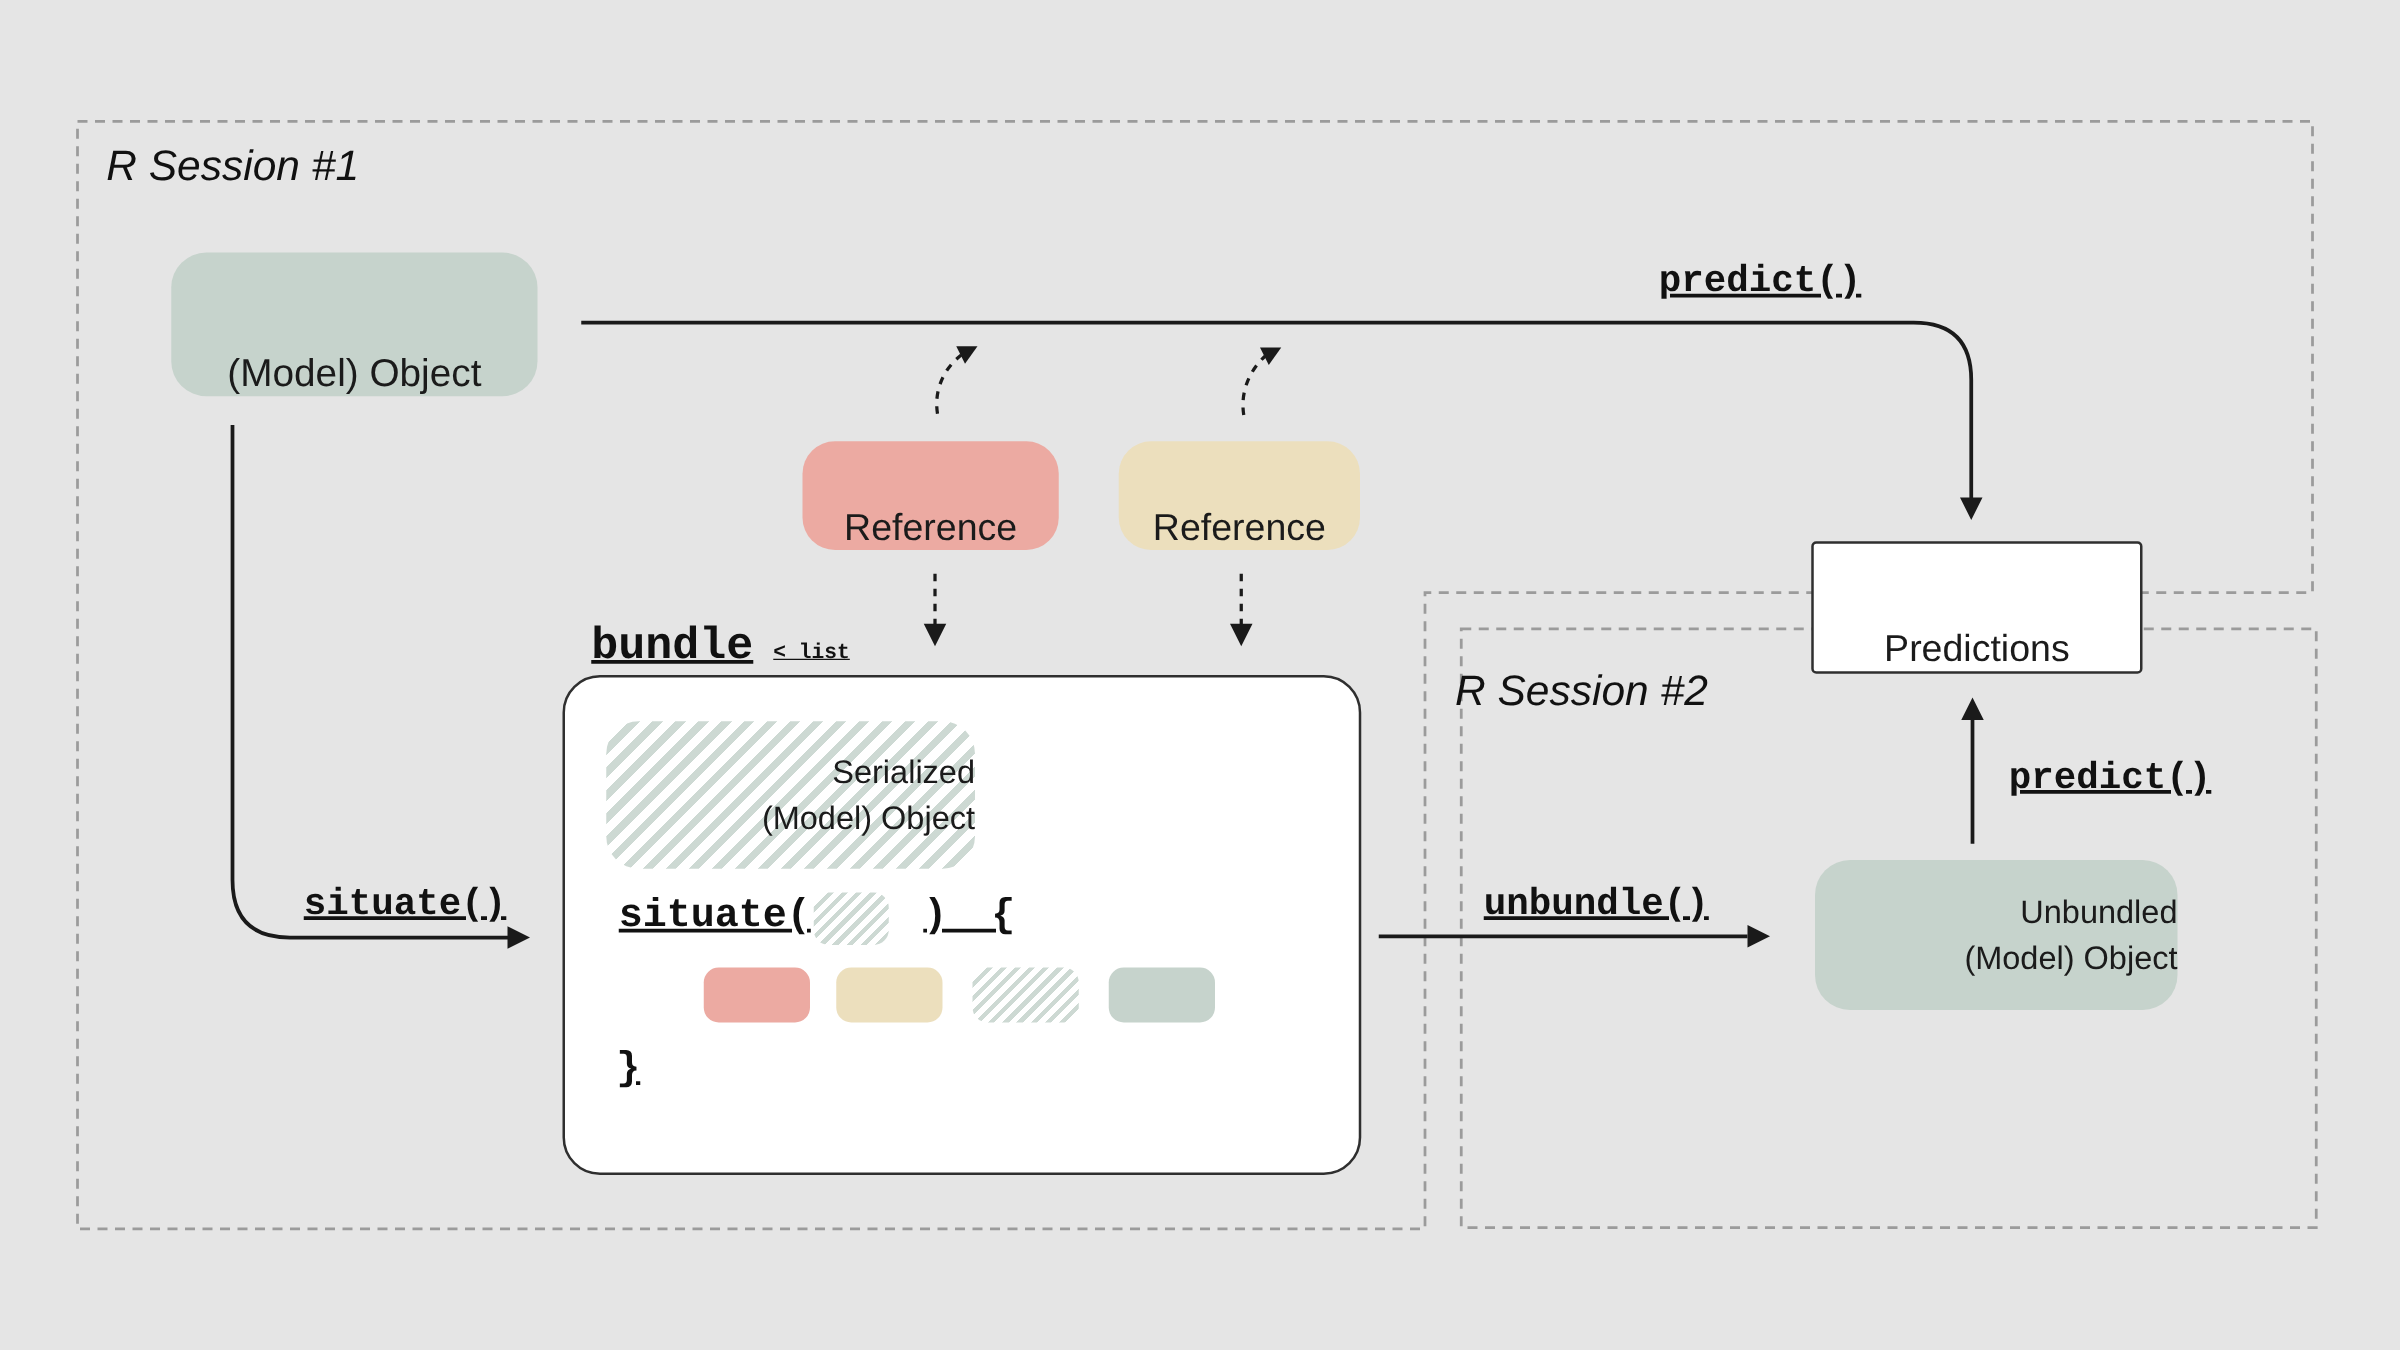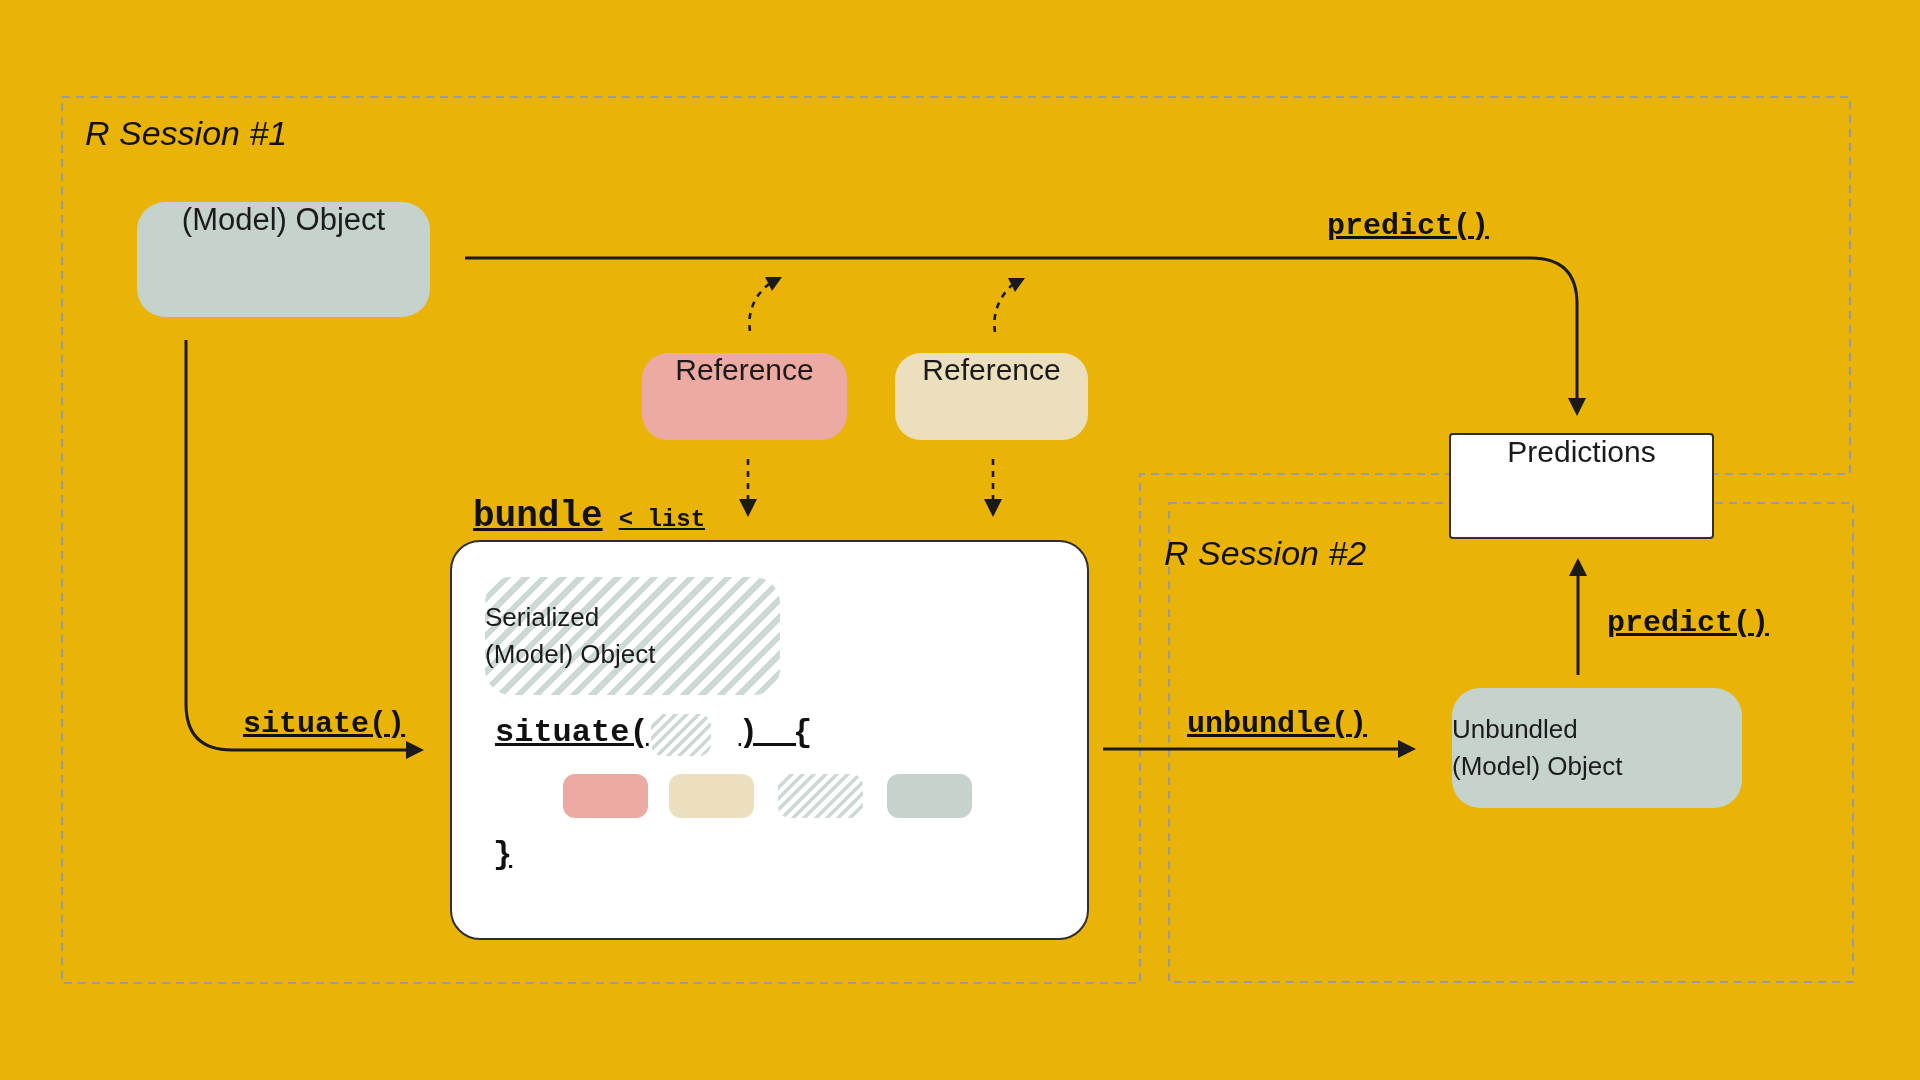--- a/index.html
+++ b/index.html
@@ -1,46 +1,46 @@
 <!DOCTYPE html>
 <html style="--sage: #c6d3cc; --stripe: #cdd9d3; --salmon: #ecaaa2; --tan: #ecdfbd; --session_border: #9b9b9b; --line: #1a1a1a; --node_border: #2f2f2f; --text: #1b1b1b;"><head>
 <meta charset="utf-8">
 <style>
   html,body{margin:0;padding:0;background:#ffffff;}
   .canvas{
-    position:relative;width:1920px;height:1080px;background:#eab308;
+    position:relative;width:1920px;height:1080px;background:#e5e5e5;
     font-family:"Liberation Sans", sans-serif;overflow:hidden;color:var(--text,#1b1b1b);
   }
   .layer{position:absolute;left:0;top:0;width:1920px;height:1080px;}
   .session-outline{fill:none;stroke:var(--session_border,#9b9b9b);stroke-width:2.2;stroke-dasharray:8 6;}
   .connector{fill:none;stroke:var(--line,#1a1a1a);stroke-width:3;}
   .connector-dashed{fill:none;stroke:var(--line,#1a1a1a);stroke-width:2.6;stroke-dasharray:6 6;}
   .arrowhead{fill:var(--line,#1a1a1a);stroke:none;}
   .abs{position:absolute;}
   .node{
-    position:absolute;display:flex;align-items:flex-start;justify-content:center;
+    position:absolute;display:flex;align-items:flex-end;justify-content:center;
     text-align:center;font-size:31px;color:var(--text,#1b1b1b);
   }
   .node.sage{background:var(--sage,#c6d3cc);border-radius:28px;}
   .node.salmon{background:var(--salmon,#ecaaa2);border-radius:26px;font-size:30px;}
   .node.tanbox{background:var(--tan,#ecdfbd);border-radius:26px;font-size:30px;}
   .node.outlined{background:#ffffff;border:2px solid var(--node_border,#2f2f2f);border-radius:4px;font-size:30px;}
   .two-line{flex-direction:column;line-height:37px;font-size:26px;}
   .striped{
     background:repeating-linear-gradient(135deg,var(--stripe,#cdd9d3) 0 6px,#ffffff 6px 13px);
     border-radius:26px;
   }
   .striped-sm{
     background:repeating-linear-gradient(135deg,var(--stripe,#cdd9d3) 0 3.5px,#ffffff 3.5px 8px);
   }
   .session-label{font-size:34px;font-style:italic;color:#111;}
   .mono{font-family:"Liberation Mono", monospace;font-weight:bold;color:#111;font-size:30px;white-space:nowrap;text-decoration:underline;}
   .bundle-class{display:flex;align-items:baseline;gap:16px;}
   .bundle-class .cls{font-size:36px;}
-  .bundle-class .parent{font-size:24px;}
+  .bundle-class .parent{font-size:17px;}
   .situate-row{display:flex;}
   .situate-row .code-open{font-size:32px;}
   .situate-row .code-close{font-size:32px;margin-left:28px;word-spacing:16px;}
   .situate-chip{width:60px;height:42px;border-radius:12px;margin-left:2px;flex:0 0 auto;}
   .chip{position:absolute;width:85px;height:44px;border-radius:12px;top:774px;}
   .close-brace{font-size:32px;}
 </style>
 </head>
 <body>
 

